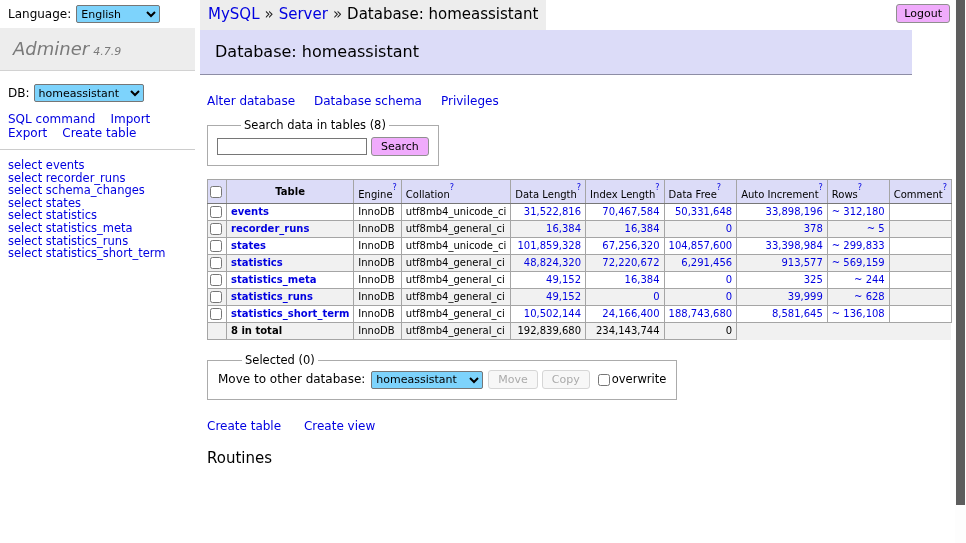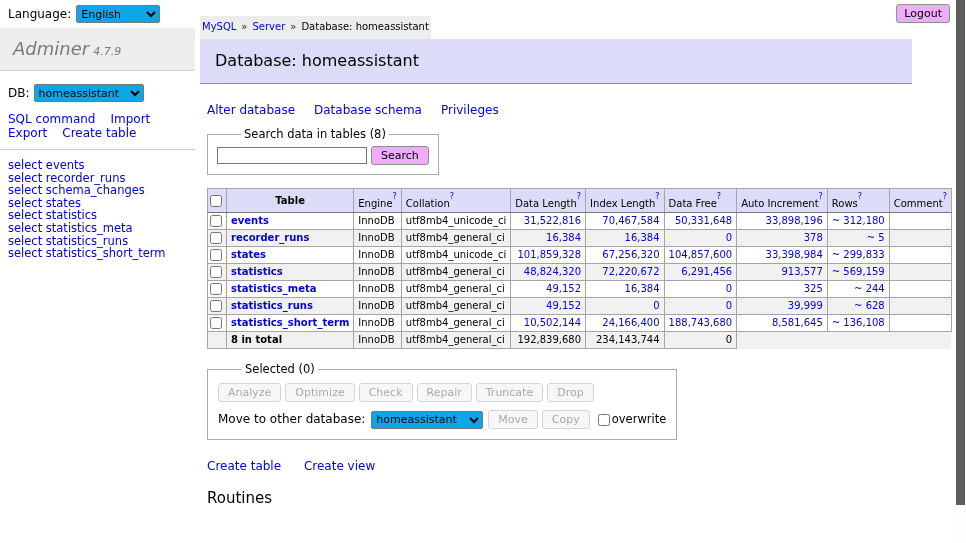--- a/index.html
+++ b/index.html
@@ -5,21 +5,21 @@
   :root{
     --link:#0000e0; --lav:#dcdcf8; --crumb:#ededed; --alt:#f1f1f1; --thumb:#5d5d5d; --bord:#a5a5a5;
   }
   *{box-sizing:border-box;}
   html,body{margin:0;padding:0;}
   body{
     width:966px;height:543px;overflow:hidden;position:relative;background:#fff;color:#000;
     font-family:"DejaVu Sans","Liberation Sans",sans-serif;font-size:12px;
   }
   a{color:var(--link);text-decoration:none;cursor:pointer;}
-  select{font:11px "DejaVu Sans","Liberation Sans",sans-serif;height:18px;border:1px solid #767676;background:#0ea5e9;border-radius:2px;}
+  select{font:11px "DejaVu Sans","Liberation Sans",sans-serif;height:18px;border:1px solid #767676;background:#7dd3fc;border-radius:2px;}
   .btn{font:11px "DejaVu Sans","Liberation Sans",sans-serif;background:#f0abfc;border:1px solid #8f8f8f;border-radius:3px;padding:2px 9px;color:#000;cursor:pointer;}
   .btn[disabled]{color:#ababab;border-color:#d6d6d6;background:#f7f7f7;cursor:default;}
   input[type=checkbox]{width:12px;height:12px;margin:0 2px 0 0;vertical-align:middle;}
 
   
   .sidebar{position:absolute;left:0;top:0;width:195px;}
   .lang-row{margin:0;padding:5px 8px;height:28px;white-space:nowrap;}
   .lang-row label{margin-right:5px;}
   .lang-row select{width:84px;}
   h1{margin:0;padding:10px 13px 11px;background:var(--crumb);border-bottom:1px solid #d2d2d2;
@@ -27,21 +27,21 @@
   h1 .ver{font-size:11px;margin-left:4px;}
   .db-row{margin:0;padding:13px 8px 2px;white-space:nowrap;}
   .db-row select{width:110px;margin-left:4px;}
   .actions{margin:9px 8px 0;width:168px;display:flex;flex-wrap:wrap;column-gap:15px;line-height:13.5px;}
   hr.side{border:0;border-top:1px solid #ccc;margin:9px 0;}
   .table-links{padding:0 8px;}
   .table-links a{display:block;font-size:11.5px;line-height:12.6px;}
 
   
   .main{position:absolute;left:200px;top:0;width:712px;}
-  .breadcrumb{display:inline-block;background:var(--crumb);padding:5px 2px 7px;font-size:10px;margin-top:16px;}
+  .breadcrumb{display:inline-block;background:var(--crumb);padding:5px 8px 7px;font-size:15px;}
   .breadcrumb .sep{margin:0 5px;color:#222;}
   .logout{position:absolute;top:4px;right:16px;padding:2px 7px;}
   h2{margin:0;background:var(--lav);border-bottom:1px solid #8d8da5;font-weight:normal;font-size:16px;padding:12px 15px 13px;}
   .db-links{margin:19px 7px 0;}
   .db-links a{margin-right:19px;}
   h3{font-weight:normal;font-size:15px;margin:16px 7px 0;}
   fieldset{border:1px solid #ababab;display:inline-block;margin:10px 0 0 7px;padding:5px 9px 9px;}
   legend{font-size:11.5px;padding:0 3px;margin-left:24px;}
   .txt{width:150px;height:17px;border:1px solid #767676;font:11px "DejaVu Sans","Liberation Sans",sans-serif;padding:0 3px;margin-right:4px;}
 
@@ -234,21 +234,20 @@
           <td class="num">234,143,744</td>
           <td class="num">0</td>
           <td class="blank"></td>
           <td class="blank"></td>
           <td class="blank"></td>
         </tr>
       </tbody>
     </table>
   <fieldset class="selected-fs">
     <legend>Selected (0)</legend>
-    <div class="btn-row" id="selected-buttons"><button class="btn" disabled="">Analyze</button><button class="btn" disabled="">Optimize</button><button class="btn" disabled="">Check</button><button class="btn" disabled="">Repair</button><button class="btn" disabled="">Truncate</button><button class="btn" disabled="">Drop</button></div>
     <div class="move-row">
       <span>Move to other database:</span><select><option>homeassistant</option></select><span id="move-buttons"><button class="btn" disabled="">Move</button><button class="btn" disabled="">Copy</button></span><label class="ovw"><input type="checkbox" style=""><span>overwrite</span></label>
     </div>
   </fieldset>
   <p class="db-links">
     <a>Create table</a>
     <a>Create view</a>
   </p>
   <h3>Routines</h3>
   

